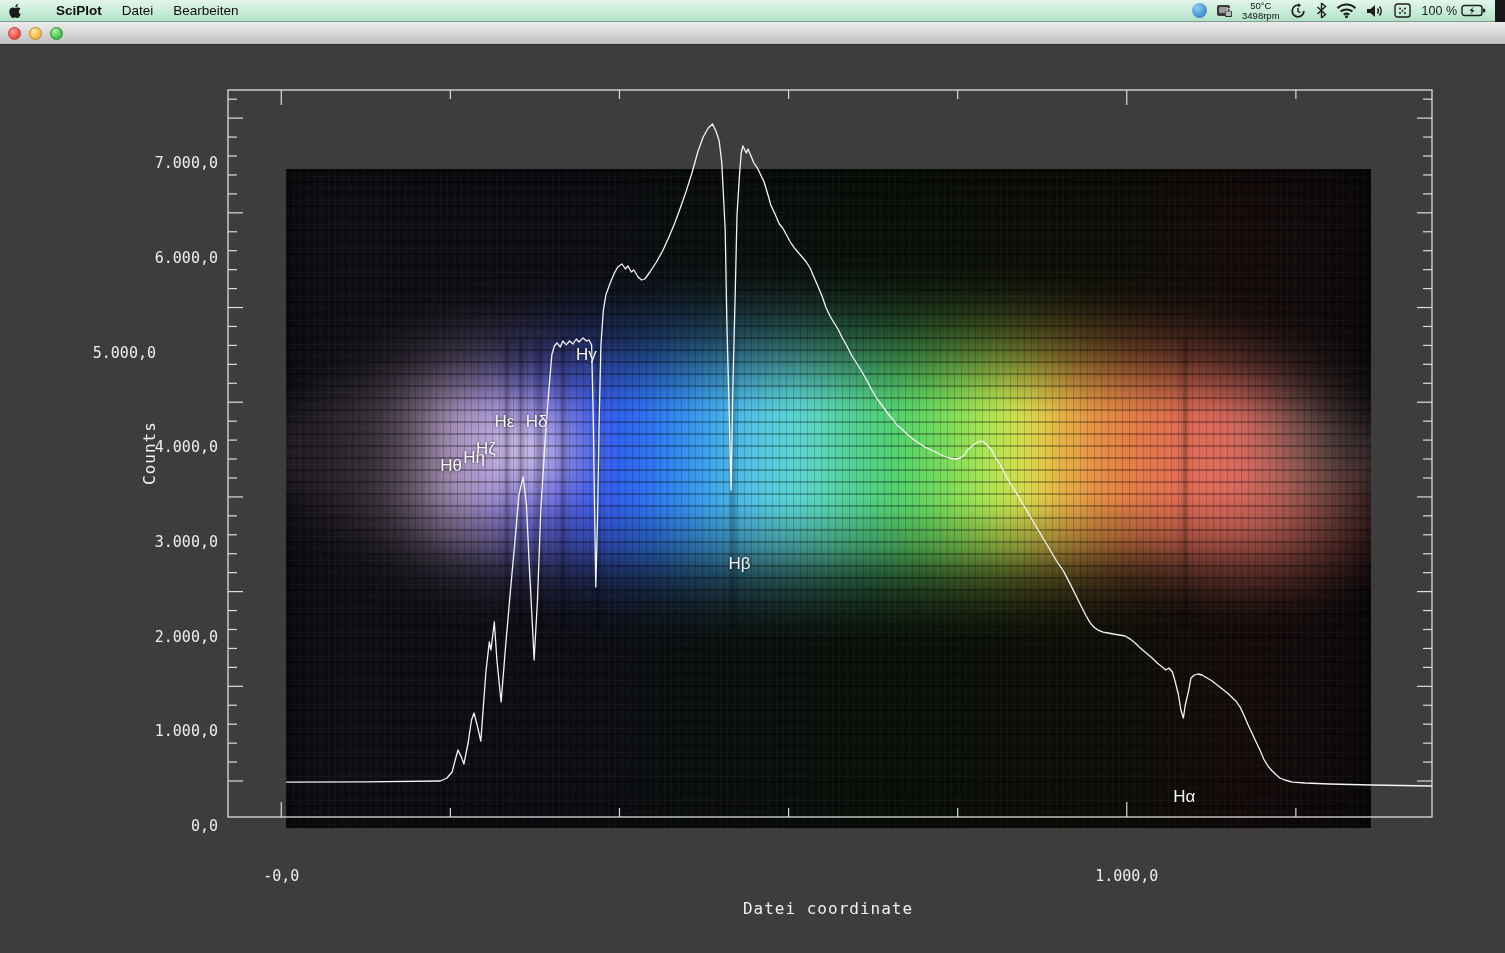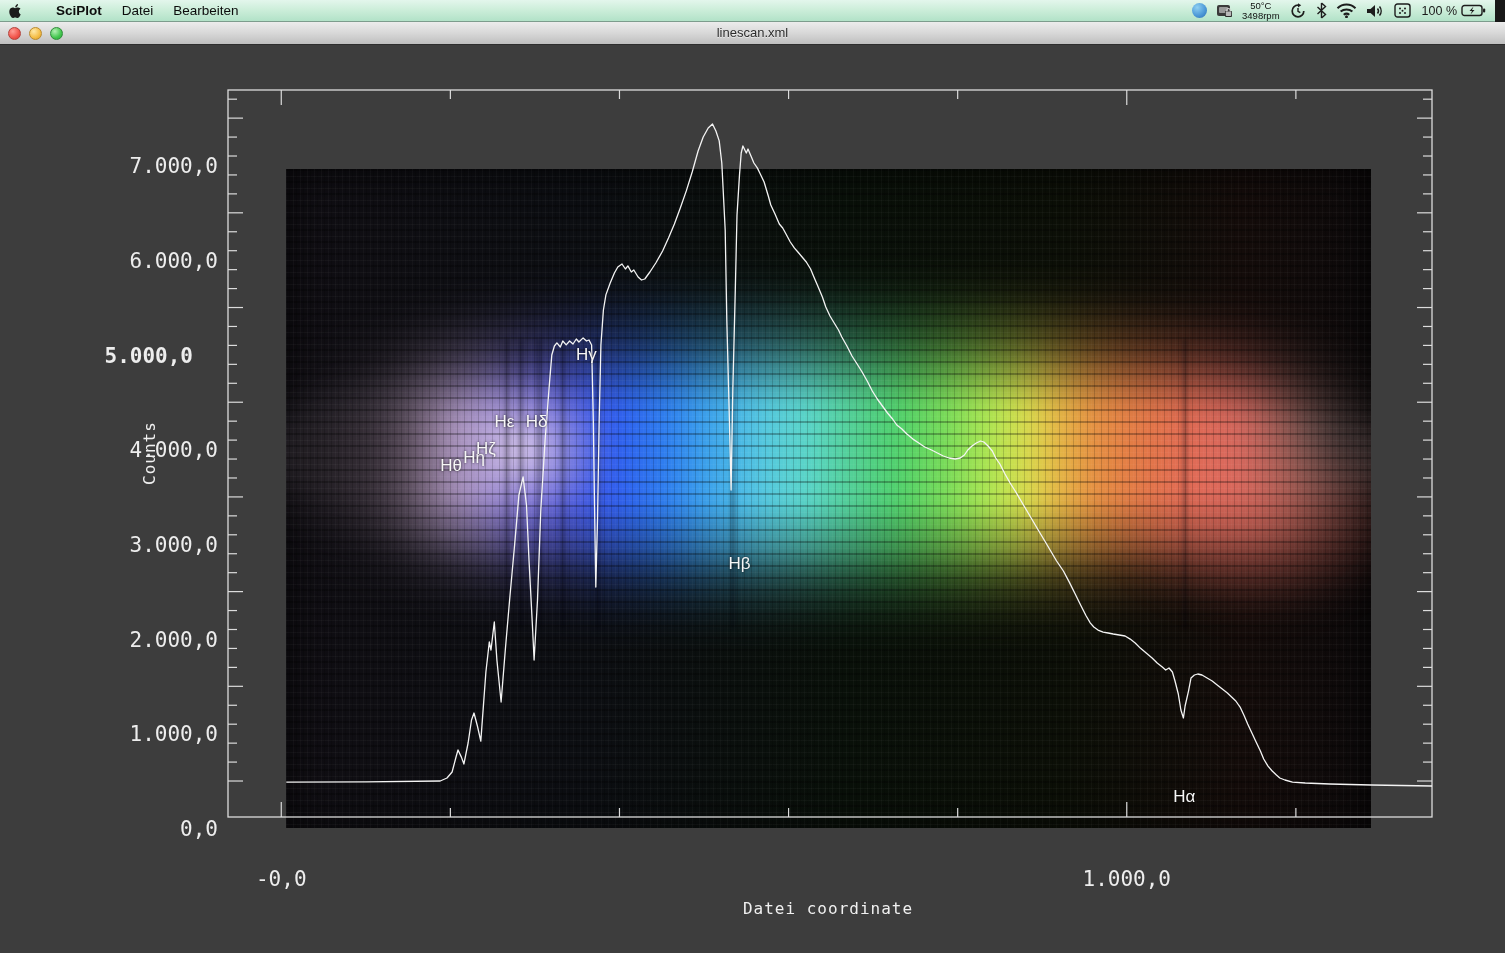--- a/index.html
+++ b/index.html
@@ -55,21 +55,21 @@
     background:repeating-linear-gradient(180deg, rgba(0,0,0,.28) 0 2px, rgba(0,0,0,0) 2px 7px,
                rgba(255,255,255,.03) 7px 8px, rgba(0,0,0,0) 8px 12px); }
   .cols { position:absolute; inset:0;
     background:repeating-linear-gradient(90deg, rgba(255,255,255,.028) 0 1px, rgba(0,0,0,0) 1px 3px,
                rgba(0,0,0,.16) 3px 4px, rgba(0,0,0,0) 4px 7px); }
   .absorb { position:absolute; top:170px; height:290px; width:4px; background:rgba(0,0,10,.35); filter:blur(2px); }
 
   svg.plot-svg { position:absolute; left:0; top:0; z-index:5; pointer-events:none; }
 
   .plot-label { position:absolute; color:#ededed; font-family:"DejaVu Sans Mono", monospace;
-    font-size:21px; white-space:nowrap; z-index:6; }
+    font-size:15px; white-space:nowrap; z-index:6; }
   .ann-label { position:absolute; color:#f6f6f6; font-family:"Liberation Sans", sans-serif;
     font-size:17px; white-space:nowrap; z-index:7; text-shadow:0 0 3px rgba(0,0,0,.8); }
   .axis-title { position:absolute; color:#f0f0f0; font-family:"DejaVu Sans Mono", monospace;
     font-size:16px; letter-spacing:1px; z-index:6; white-space:nowrap; }
 </style>
 </head>
 <body>
 
 <div class="menubar">
   <div class="apple">
@@ -145,21 +145,20 @@
     <div class="edge-item"></div>
   </div>
 </div>
 
 <div class="titlebar">
   <div class="lights">
     <div class="light red"></div>
     <div class="light yellow"></div>
     <div class="light green"></div>
   </div>
-  <div class="title">linescan.xml</div>
 </div>
 
 <div class="content">
 
   <div class="spec" id="spec">
     <div class="streak-left blob"></div>
     <div class="spec-band band-outer" style="background-image: linear-gradient(90deg, rgba(30, 26, 30, 0) 0%, rgb(35, 31, 36) 6%, rgb(56, 48, 57) 11%, rgb(92, 79, 94) 14%, rgb(134, 115, 143) 16%, rgb(162, 140, 180) 18%, rgb(156, 136, 196) 20%, rgb(134, 120, 208) 22%, rgb(107, 102, 218) 25%, rgb(76, 92, 228) 28%, rgb(48, 96, 242) 32%, rgb(47, 128, 242) 36%, rgb(63, 168, 238) 40%, rgb(85, 200, 228) 44%, rgb(92, 216, 205) 48%, rgb(84, 210, 152) 52%, rgb(80, 210, 108) 56%, rgb(122, 222, 90) 60%, rgb(178, 232, 82) 64%, rgb(220, 222, 78) 67%, rgb(232, 180, 70) 70%, rgb(232, 144, 68) 73%, rgb(230, 122, 72) 77%, rgb(227, 108, 86) 81%, rgb(216, 105, 95) 85%, rgb(166, 94, 87) 88%, rgb(104, 76, 73) 91%, rgb(56, 46, 46) 94%, rgba(18, 14, 16, 0) 100%);"></div>
     <div class="spec-band band-mid" style="background-image: linear-gradient(90deg, rgba(30, 26, 30, 0) 0%, rgb(35, 31, 36) 6%, rgb(56, 48, 57) 11%, rgb(92, 79, 94) 14%, rgb(134, 115, 143) 16%, rgb(162, 140, 180) 18%, rgb(156, 136, 196) 20%, rgb(134, 120, 208) 22%, rgb(107, 102, 218) 25%, rgb(76, 92, 228) 28%, rgb(48, 96, 242) 32%, rgb(47, 128, 242) 36%, rgb(63, 168, 238) 40%, rgb(85, 200, 228) 44%, rgb(92, 216, 205) 48%, rgb(84, 210, 152) 52%, rgb(80, 210, 108) 56%, rgb(122, 222, 90) 60%, rgb(178, 232, 82) 64%, rgb(220, 222, 78) 67%, rgb(232, 180, 70) 70%, rgb(232, 144, 68) 73%, rgb(230, 122, 72) 77%, rgb(227, 108, 86) 81%, rgb(216, 105, 95) 85%, rgb(166, 94, 87) 88%, rgb(104, 76, 73) 91%, rgb(56, 46, 46) 94%, rgba(18, 14, 16, 0) 100%);"></div>
     <div class="spec-band band-core" style="background-image: linear-gradient(90deg, rgba(30, 26, 30, 0) 0%, rgb(35, 31, 36) 6%, rgb(56, 48, 57) 11%, rgb(92, 79, 94) 14%, rgb(134, 115, 143) 16%, rgb(162, 140, 180) 18%, rgb(156, 136, 196) 20%, rgb(134, 120, 208) 22%, rgb(107, 102, 218) 25%, rgb(76, 92, 228) 28%, rgb(48, 96, 242) 32%, rgb(47, 128, 242) 36%, rgb(63, 168, 238) 40%, rgb(85, 200, 228) 44%, rgb(92, 216, 205) 48%, rgb(84, 210, 152) 52%, rgb(80, 210, 108) 56%, rgb(122, 222, 90) 60%, rgb(178, 232, 82) 64%, rgb(220, 222, 78) 67%, rgb(232, 180, 70) 70%, rgb(232, 144, 68) 73%, rgb(230, 122, 72) 77%, rgb(227, 108, 86) 81%, rgb(216, 105, 95) 85%, rgb(166, 94, 87) 88%, rgb(104, 76, 73) 91%, rgb(56, 46, 46) 94%, rgba(18, 14, 16, 0) 100%);"></div>
     <div class="blob blob-left"></div>
@@ -269,21 +268,21 @@
       <line x1="1432" y1="99.1857496417872" x2="1423" y2="99.1857496417872" stroke="#dcdcdc" stroke-width="1.2"></line>
       <polyline points="286.3,782.1 365.8,781.8 440.2,781.0 447.0,778.0 452.1,772.0 456.3,756.0 458.0,750.0 461.4,757.1 463.9,764.0 468.1,743.0 471.5,720.0 474.0,713.0 477.4,726.0 480.8,741.1 485.9,672.0 489.3,642.0 491.0,650.0 494.3,622.0 496.9,660.0 501.1,702.0 505.3,650.0 509.6,600.0 514.6,545.0 518.9,495.0 523.1,476.9 526.5,505.0 529.0,560.0 532.4,625.0 534.1,660.0 537.5,600.0 540.8,510.0 545.1,440.0 549.3,385.0 551.8,355.0 554.4,346.0 556.9,342.9 560.3,347.0 562.8,341.0 566.2,344.9 569.6,341.0 573.0,344.0 576.3,339.0 578.9,342.0 583.1,337.9 586.5,341.0 589.0,340.0 591.6,345.0 593.3,420.0 594.9,530.0 595.8,587.0 597.5,520.0 599.2,420.0 600.9,345.0 603.4,310.0 605.9,294.9 610.2,283.0 614.4,273.0 617.8,267.0 622.0,264.0 625.4,269.0 627.9,265.9 631.3,272.0 633.8,270.0 638.1,277.0 641.5,280.0 644.8,279.0 649.9,272.0 655.8,263.0 662.6,251.0 668.5,238.0 674.4,224.0 680.3,208.0 686.3,190.9 692.2,172.0 698.1,151.0 703.2,137.0 708.2,128.0 712.5,124.0 715.9,131.0 719.2,140.9 721.8,163.0 725.2,230.0 726.8,320.0 729.4,420.0 731.1,490.0 732.8,390.0 735.3,290.0 737.0,215.0 739.5,174.9 741.2,153.0 742.9,146.0 746.3,153.0 748.0,149.0 751.4,157.0 753.9,163.0 757.3,167.9 759.8,173.0 764.1,182.0 768.3,196.0 770.8,205.0 775.0,214.0 779.3,224.0 782.7,228.0 786.0,234.0 790.3,242.0 794.5,248.1 797.9,252.0 802.1,257.0 806.3,262.0 810.6,269.0 813.9,277.0 818.2,287.0 822.4,297.0 825.8,307.0 830.0,316.0 834.2,323.0 838.5,330.0 841.8,337.0 846.9,346.0 852.0,356.0 857.1,364.0 862.1,372.0 867.2,381.0 872.3,391.0 877.3,399.0 882.4,406.0 887.5,413.0 892.6,419.0 896.8,425.0 901.9,429.0 906.9,434.0 912.9,439.1 918.8,443.0 924.7,447.0 931.5,450.0 937.4,453.0 943.3,456.0 949.2,458.0 955.1,459.0 960.2,458.0 964.4,455.0 967.8,450.0 972.0,446.0 976.3,443.0 980.5,441.0 983.9,442.0 988.1,446.0 992.3,451.0 995.7,458.0 999.9,464.0 1005.0,474.0 1010.1,483.0 1015.2,491.0 1021.1,501.0 1027.0,511.0 1032.9,521.0 1038.8,531.0 1044.8,541.0 1050.7,551.0 1056.6,561.0 1063.4,571.0 1069.3,582.1 1075.2,594.0 1081.1,606.0 1086.2,616.0 1090.4,623.1 1093.8,627.0 1098.0,630.1 1103.1,632.1 1108.2,633.0 1113.2,634.0 1119.2,635.0 1125.1,636.0 1130.2,639.1 1135.2,643.0 1140.3,648.1 1146.2,653.0 1152.1,658.0 1157.2,663.0 1162.3,667.0 1165.7,670.0 1169.0,668.0 1172.4,672.0 1175.0,681.0 1178.3,694.0 1180.9,710.0 1183.4,718.0 1185.1,706.0 1188.5,691.1 1191.0,678.0 1194.4,675.0 1197.8,674.0 1202.0,675.0 1207.1,678.0 1212.2,681.0 1217.2,685.0 1222.3,689.0 1227.4,693.0 1231.6,697.0 1235.8,701.0 1240.1,707.1 1244.3,716.1 1247.7,724.0 1251.9,733.0 1256.1,742.0 1260.4,751.0 1263.7,759.0 1268.0,766.1 1272.2,771.0 1276.4,775.0 1279.8,778.0 1284.9,780.0 1292.5,782.1 1305.2,783.0 1329.7,784.0 1371.1,785.0 1432.0,786.0" fill="none" stroke="#f4f4f4" stroke-width="1.3" stroke-linejoin="round"></polyline>
     </svg>
 
   <div id="labels">
       <div class="plot-label" style="right: 1287px; top: 772.015px;">0,0</div>
       <div class="plot-label" style="right: 1287px; top: 677.316px;">1.000,0</div>
       <div class="plot-label" style="right: 1287px; top: 582.618px; margin-left: 12px;">2.000,0</div>
       <div class="plot-label" style="right: 1287px; top: 487.919px;">3.000,0</div>
       <div class="plot-label" style="right: 1287px; top: 393.221px;">4.000,0</div>
-      <div class="plot-label" style="right: 1312px; top: 298.522px; font-weight: bold;">5.000,0</div>
+      <div class="plot-label" style="right: 1349px; top: 298.522px;">5.000,0</div>
       <div class="plot-label" style="right: 1287px; top: 203.824px;">6.000,0</div>
       <div class="plot-label" style="right: 1287px; top: 109.125px;">7.000,0</div>
       <div class="plot-label" style="left: 221.267px; top: 822px; width: 120px; text-align: center;">-0,0</div>
       <div class="plot-label" style="left: 1066.77px; top: 822px; width: 120px; text-align: center;">1.000,0</div>
       <div class="axis-title" style="left: 140px; top: 440.1px; transform: rotate(-90deg); transform-origin: left top;">Counts</div>
       <div class="axis-title" style="left: 595px; top: 854px; width: 466px; text-align: center;">Datei coordinate</div>
       <div class="ann-label" style="left: 451.213px; top: 421.16px; transform: translate(-50%, -50%); text-align: right;">Hθ</div>
       <div class="ann-label" style="left: 474.042px; top: 399px; transform: translate(-50%, -50%); margin-top: 14px;">Hη</div>
       <div class="ann-label" style="left: 485.879px; top: 403.925px; transform: translate(-50%, -50%);">Hζ</div>
       <div class="ann-label" style="left: 504.48px; top: 376.936px; transform: translate(-50%, -50%);">Hε</div>

